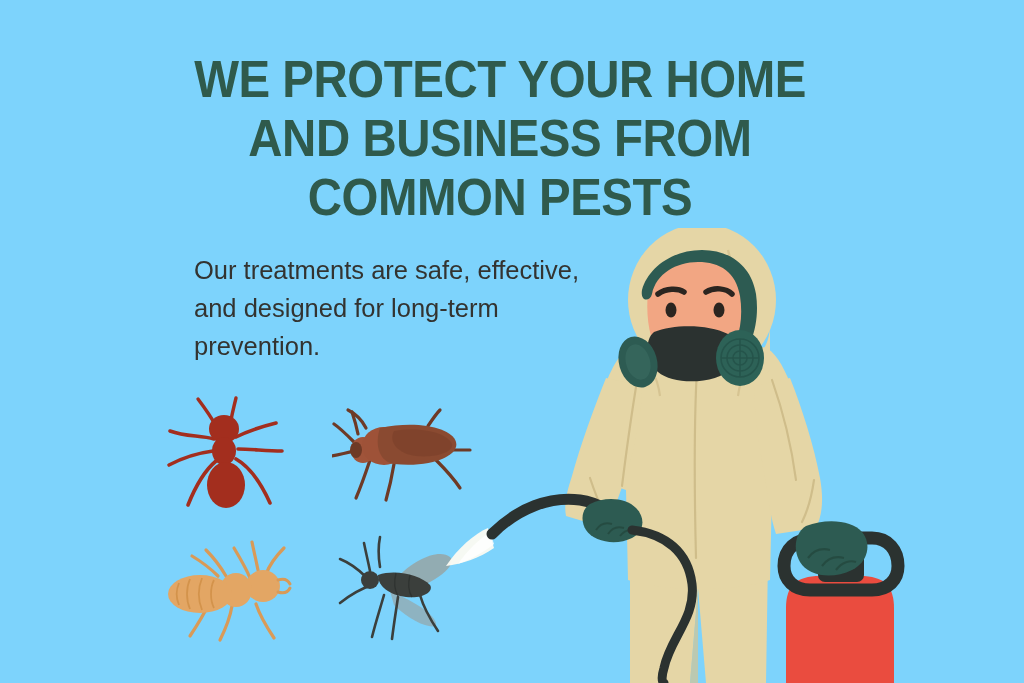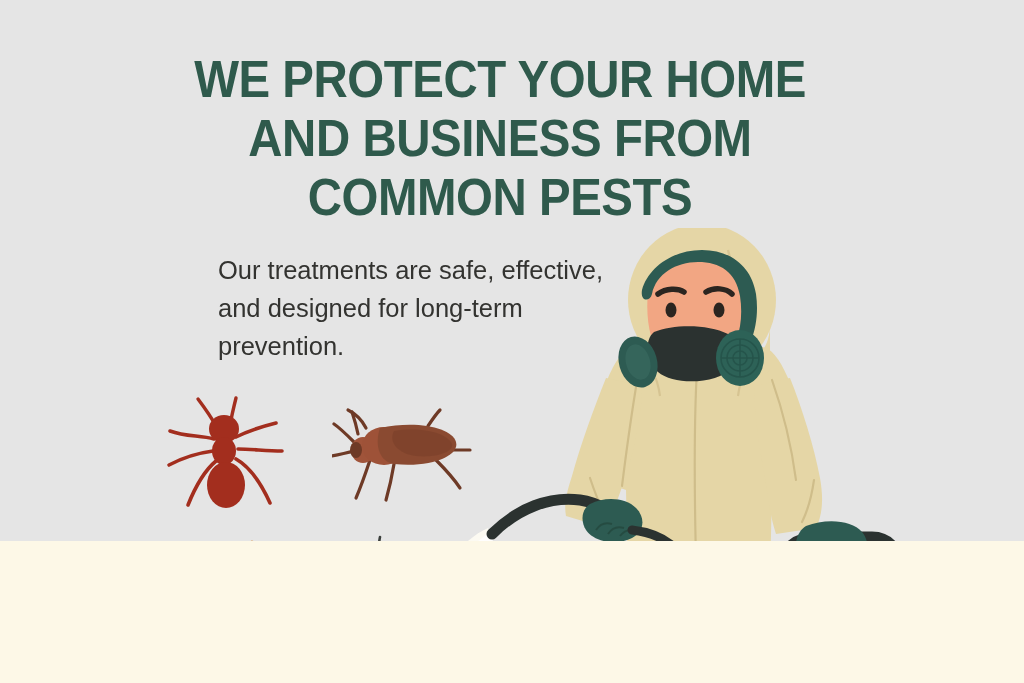--- a/index.html
+++ b/index.html
@@ -4,43 +4,43 @@
 <style>
   html,body{margin:0;padding:0;}
   body{
     width:1024px;height:683px;
     background:#fdf8e7;
     font-family:"Liberation Sans", sans-serif;
     overflow:hidden;
   }
   #banner{
     position:relative;
-    width:1024px;height:541px;
-    background:#e5e5e5;
+    width:1024px;height:683px;
+    background:#7dd3fc;
     overflow:hidden;
   }
   
   #headline{
     position:absolute;
     left:0;top:50px;
     width:1000px;
     text-align:center;
     color:#2f5a4c;
     font-family:"Liberation Sans Narrow","Liberation Sans",sans-serif;
     font-weight:bold;
     font-size:51px;
     line-height:59px;
     letter-spacing:-0.5px;
     transform:scaleX(0.93);
     transform-origin:50% 0;
     white-space:pre-line;
   }
   #subtitle{
     position:absolute;
-    left:218px;top:251px;
+    left:194px;top:251px;
     width:520px;
     color:#333330;
     font-size:25.5px;
     line-height:38px;
     font-weight:normal;
     white-space:pre-line;
   }
   
   .pest{position:absolute;}
   #pest-ant{left:160px;top:393px;width:130px;height:115px;}

